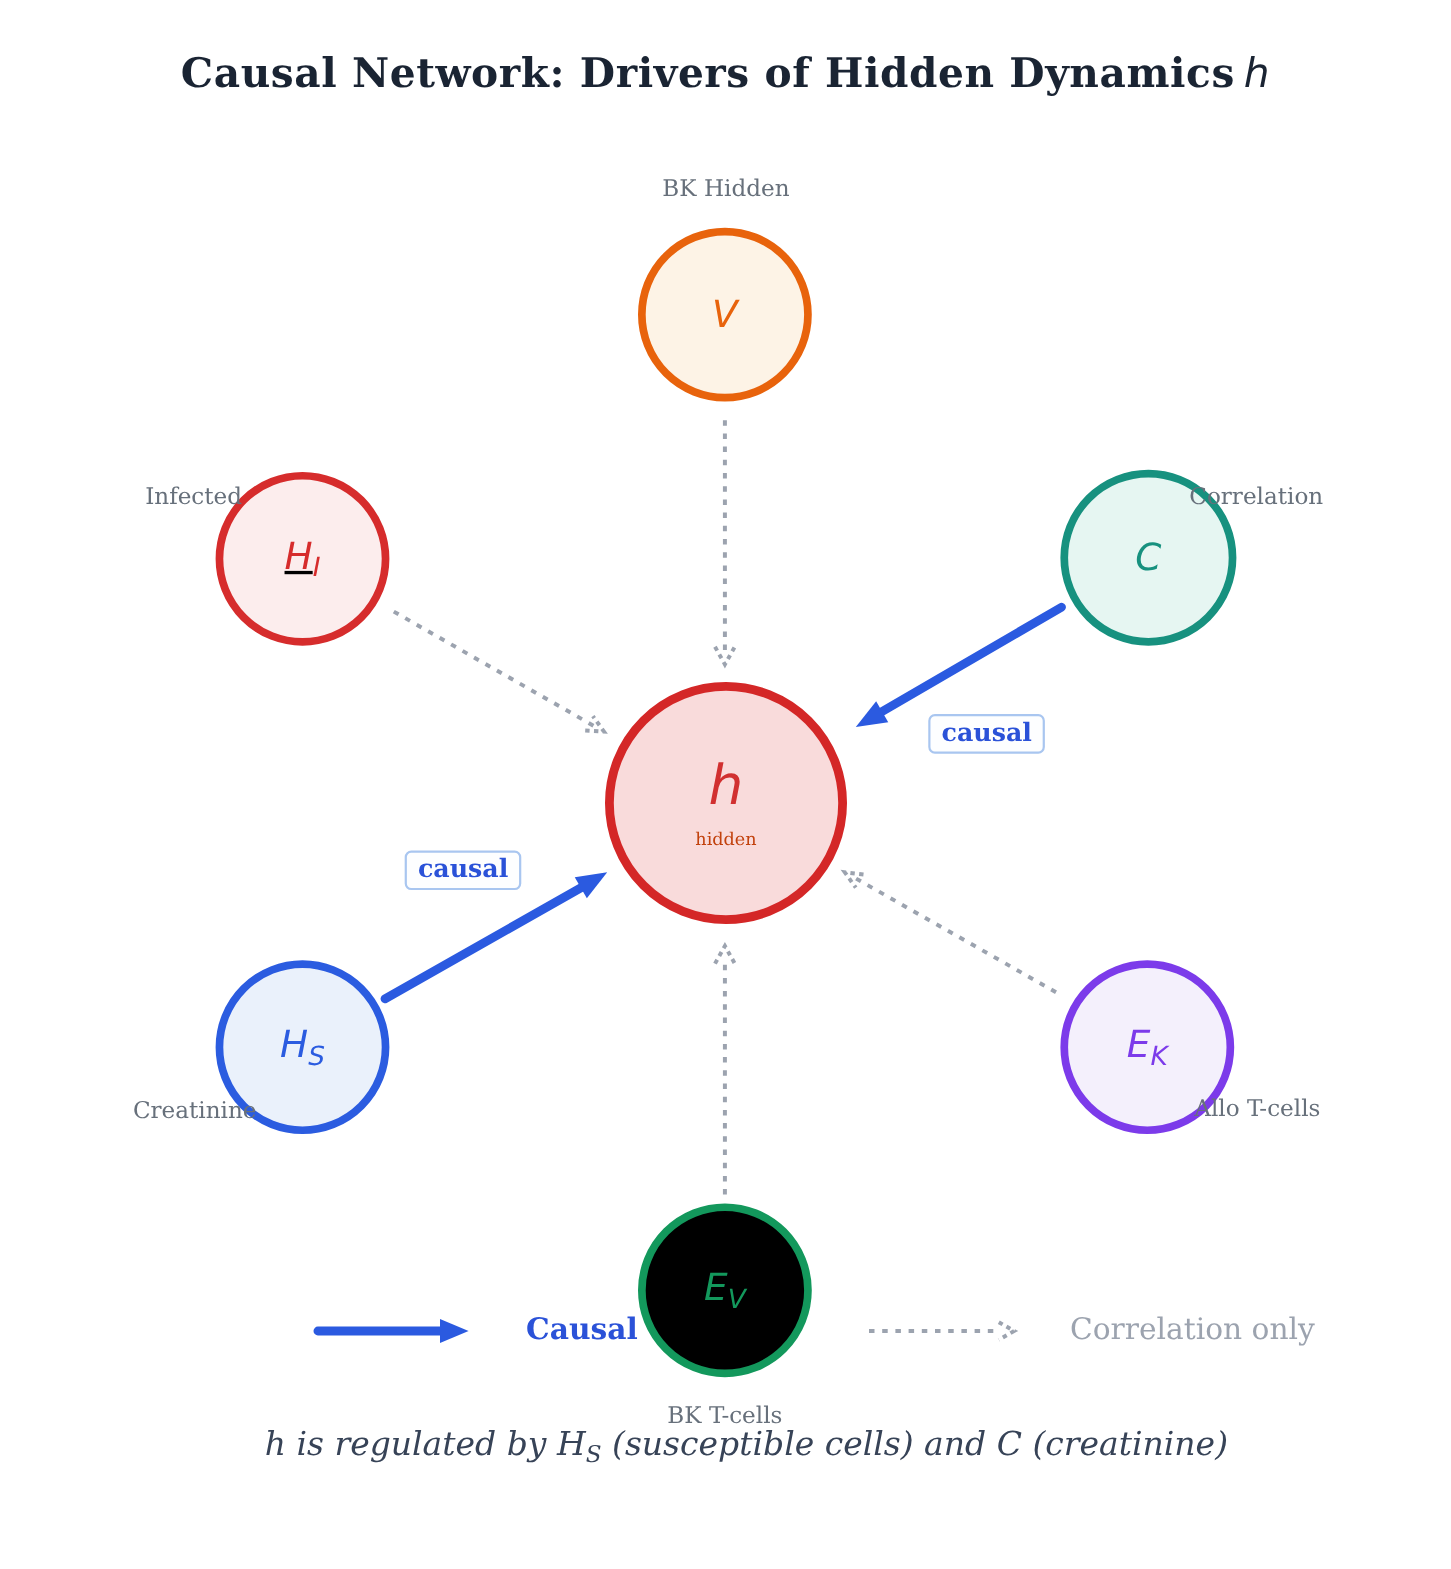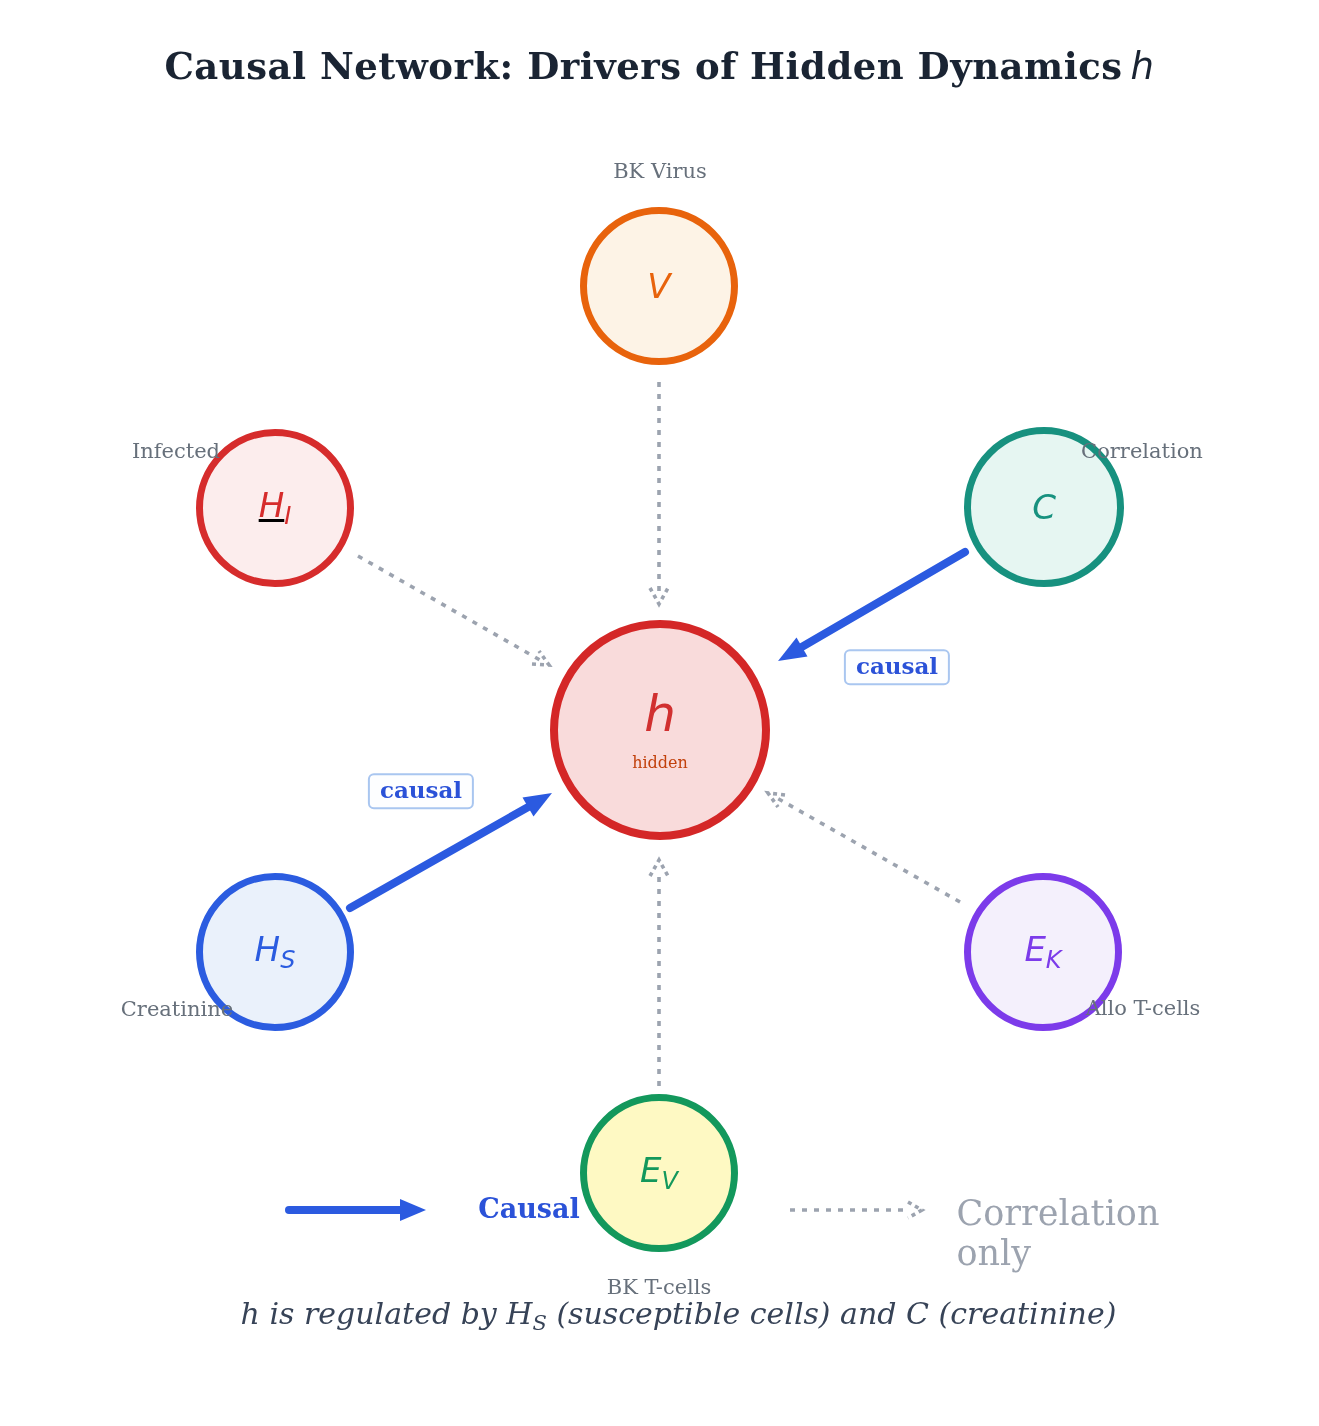--- a/index.html
+++ b/index.html
@@ -39,21 +39,21 @@
   .node-hi .sym { color:#D62C2C; }
   .node-c  { left:964px; top:427px; width:160px; height:160px; border:7px solid #17917F; background:#E6F6F2; }
   .node-c  .sym { color:#17917F; }
   .node-h  { left:550px; top:620px; width:220px; height:220px; border:8px solid #D42727; background:#F9DBDB; }
   .node-h  .sym { color:#D13030; font-size:50px; }
   .node-h  .sublabel { color:#c2410c; font-size:16px; margin-top:14px; font-family:"DejaVu Serif", serif; }
   .node-hs { left:196px; top:873px; width:158px; height:158px; border:7px solid #2B5CE0; background:#EAF1FB; }
   .node-hs .sym { color:#2B5CE0; }
   .node-ek { left:964px; top:873px; width:158px; height:158px; border:7px solid #7C3BEA; background:#F4F0FC; }
   .node-ek .sym { color:#7C3BEA; }
-  .node-ev { left:580px; top:1094px; width:158px; height:158px; border:7px solid #13985C; background:#fef9c3; }
+  .node-ev { left:580px; top:1094px; width:158px; height:158px; border:7px solid #13985C; background:#000000; }
   .node-ev .sym { color:#13985C; }
 
   
   .nlabel {
     position:absolute; width:240px; text-align:center; transform:translateX(-50%);
     font-size:21px; color:#67707B;
   }
   .l-bkvirus    { left:660px;  top:159px; }
   .l-infected   { left:176px;  top:439px; }
   .l-creatinine { left:1142px; top:439px; }
@@ -71,21 +71,21 @@
   .causal-box-c  { left:897px; top:667px; }
   .causal-box-hs { left:421px; top:791px; }
 
   
   .legend-causal-label {
     position:absolute; left:529px; top:1193px; transform:translateX(-50%);
     font-size:27px; font-weight:bold; color:#2B52D8;
   }
   .legend-corr-label {
     position:absolute; left:1084px; top:1193px; transform:translateX(-50%);
-    font-size:35px; color:#9CA3AF;
+    font-size:27px; color:#9CA3AF;
   }
 
   
   .caption {
     position:absolute; left:0; top:1296px; width:1319px; text-align:center;
     font-size:30px; font-style:italic; color:#374357;margin-left:19px;
   }
   .caption .sub { font-size:21px; vertical-align:-6px; }
 </style>
 </head>
@@ -146,21 +146,21 @@
   </div>
 
   <div class="node node-ek">
     <span class="sym"><span>E</span><span class="sub">K</span></span>
   </div>
 
   <div class="node node-ev">
     <span class="sym"><span>E</span><span class="sub">V</span></span>
   </div>
 
-  <div class="nlabel l-bkvirus">BK Virus</div>
+  <div class="nlabel l-bkvirus">BK Hidden</div>
   <div class="nlabel l-infected">Infected</div>
   <div class="nlabel l-creatinine">Correlation</div>
   <div class="nlabel l-susceptible">Creatinine</div>
   <div class="nlabel l-allotcells">Allo T-cells</div>
   <div class="nlabel l-bktcells">BK T-cells</div>
 
   <div class="causal-box causal-box-c">causal</div>
   <div class="causal-box causal-box-hs">causal</div>
 
   <div class="legend-causal-label">Causal</div>

